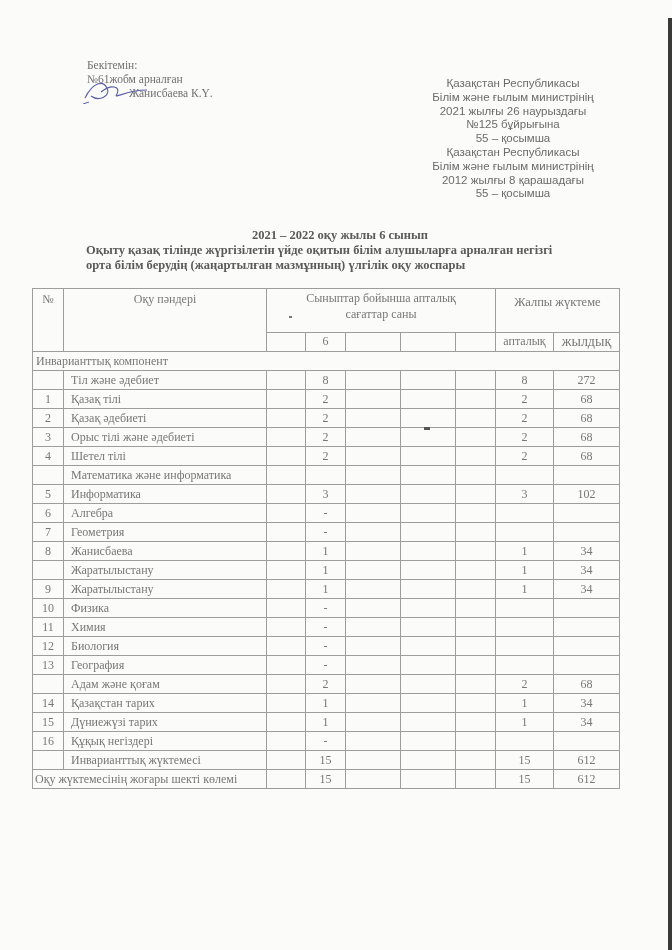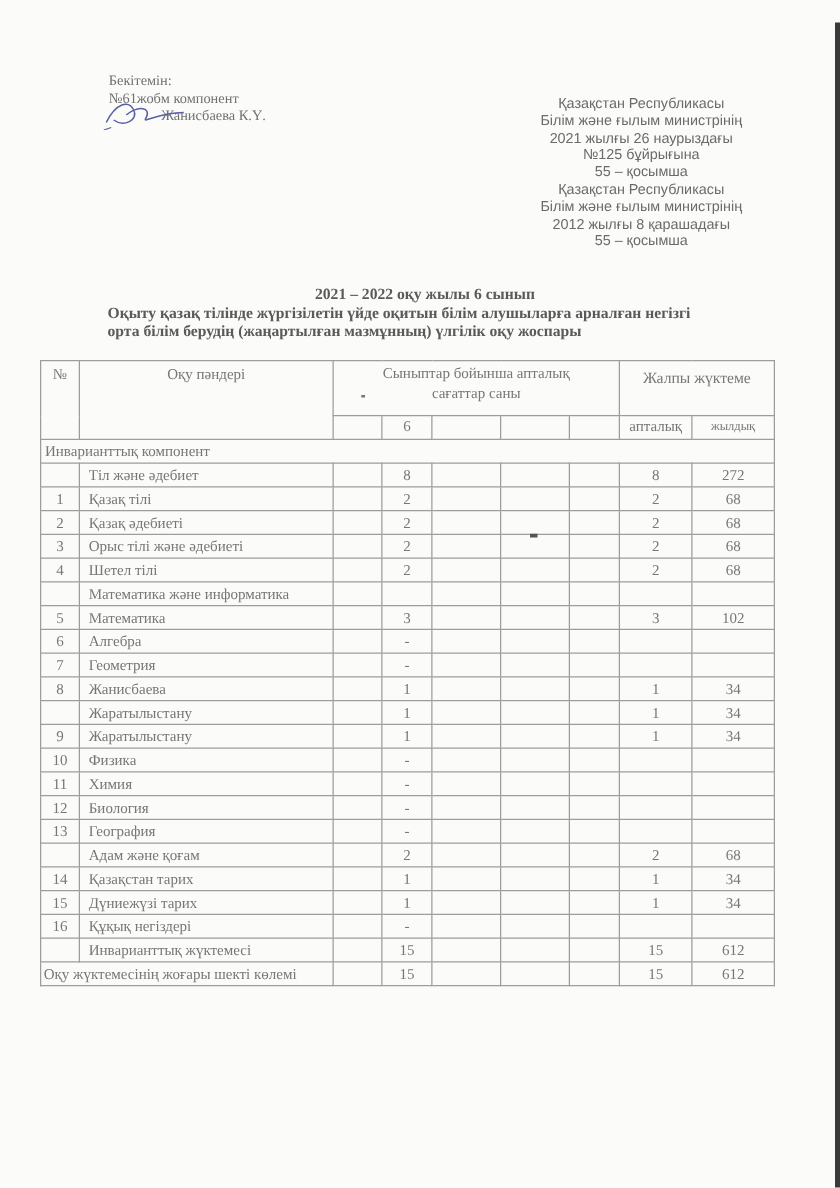--- a/index.html
+++ b/index.html
@@ -29,21 +29,21 @@
   .h1 td.top { padding-top:2px; }
   .dot { position:absolute; width:3px; height:2px; background:#777; }
 </style>
 </head>
 <body>
 
 <div class="scan-edge"></div>
 
 <div class="approve">
   <div>Бекітемін:</div>
-  <div class="line2">№61жобм компонент</div>
+  <div class="line2">№61жобм арналған</div>
   <div class="line3">Жанисбаева К.Ү.</div>
   <svg class="sig" viewBox="0 0 70 28">
     <path d="M4 22 C12 6, 22 4, 26 12 S 18 26, 10 20 M20 16 C30 8, 40 10, 36 18 C32 24, 44 14, 66 14" fill="none" stroke="#5a5fa8" stroke-width="1.2"></path>
     <path d="M8 26 L2 28" stroke="#5a5fa8" stroke-width="1"></path>
   </svg>
 </div>
 
 <div class="decree">
   <div>Қазақстан  Республикасы</div>
   <div>Білім және ғылым министрінің</div>
@@ -81,21 +81,21 @@
     <td class="c top" colspan="5" style="white-space:normal;line-height:16px;padding:1px 20px 0;">Сыныптар  бойынша  апталық сағаттар саны</td>
     <td class="c top" colspan="2" style="padding-top:5px;font-size:12.5px;">Жалпы жүктеме</td>
   </tr>
   <tr class="hdr">
     <td></td>
     <td class="c">6</td>
     <td></td>
     <td></td>
     <td></td>
     <td class="c">апталық</td>
-    <td class="c" style="font-size:10px;">жылдық</td>
+    <td class="c" style="font-size:14px;">жылдық</td>
   </tr>
   <tr>
     <td colspan="9">Инварианттық компонент</td>
   </tr>
   </tbody>
     <tbody id="rows">
       <tr>
         <td class="c"></td>
         <td class="subj">Тіл және әдебиет</td>
         <td></td>
@@ -156,21 +156,21 @@
         <td></td>
         <td class="num"></td>
         <td></td>
         <td></td>
         <td></td>
         <td class="num"></td>
         <td class="num"></td>
       </tr>
       <tr>
         <td class="c">5</td>
-        <td class="subj">Математика</td>
+        <td class="subj">Информатика</td>
         <td></td>
         <td class="num">3</td>
         <td></td>
         <td></td>
         <td></td>
         <td class="num">3</td>
         <td class="num">102</td>
       </tr>
       <tr>
         <td class="c">6</td>

